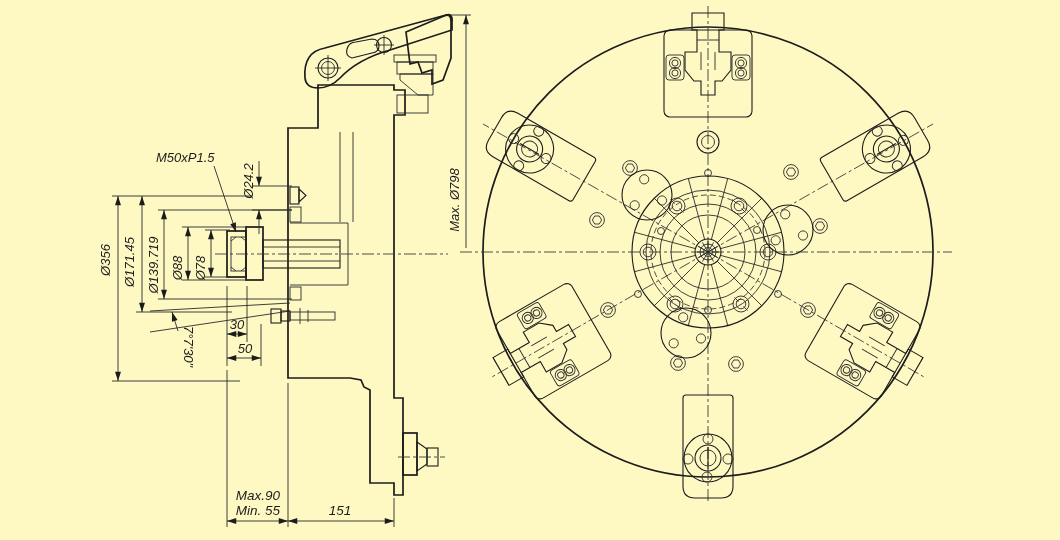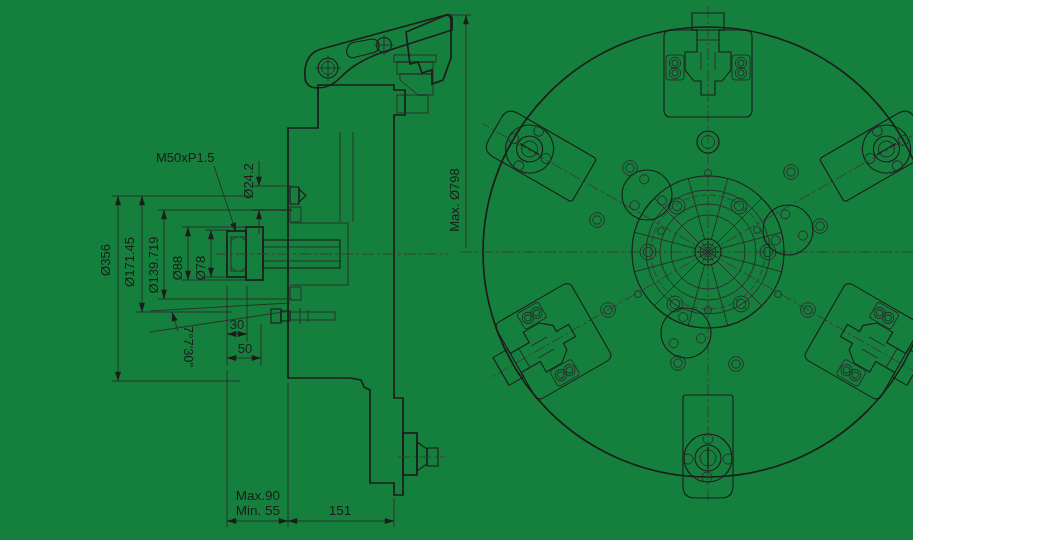--- a/index.html
+++ b/index.html
@@ -1,16 +1,16 @@
 <!DOCTYPE html>
 <html><head>
 <meta charset="utf-8">
 <style>
   html,body{margin:0;padding:0;background:#ffffff;}
-  .canvas{width:913px;height:540px;position:relative;background:#15803d;overflow:hidden;}
+  .canvas{width:1060px;height:540px;position:relative;background:#fef9c3;overflow:hidden;font-style:italic;}
   svg{display:block;}
   text{font-family:"Liberation Sans","DejaVu Sans",sans-serif;fill:#1c1c1c;}
   .dim{font-size:13px;}
   .dimbig{font-size:13.5px;}
   .thin{stroke:#2a2a2a;stroke-width:0.9;fill:none;}
   .med{stroke:#1c1c1c;stroke-width:1.1;fill:none;}
   .out{stroke:#1c1c1c;stroke-width:1.7;fill:none;}
   .cl{stroke:#3a3a3a;stroke-width:0.9;fill:none;stroke-dasharray:12 3 3 3;}
   .dash{stroke:#3a3a3a;stroke-width:0.9;fill:none;stroke-dasharray:6 3;}
 </style>

